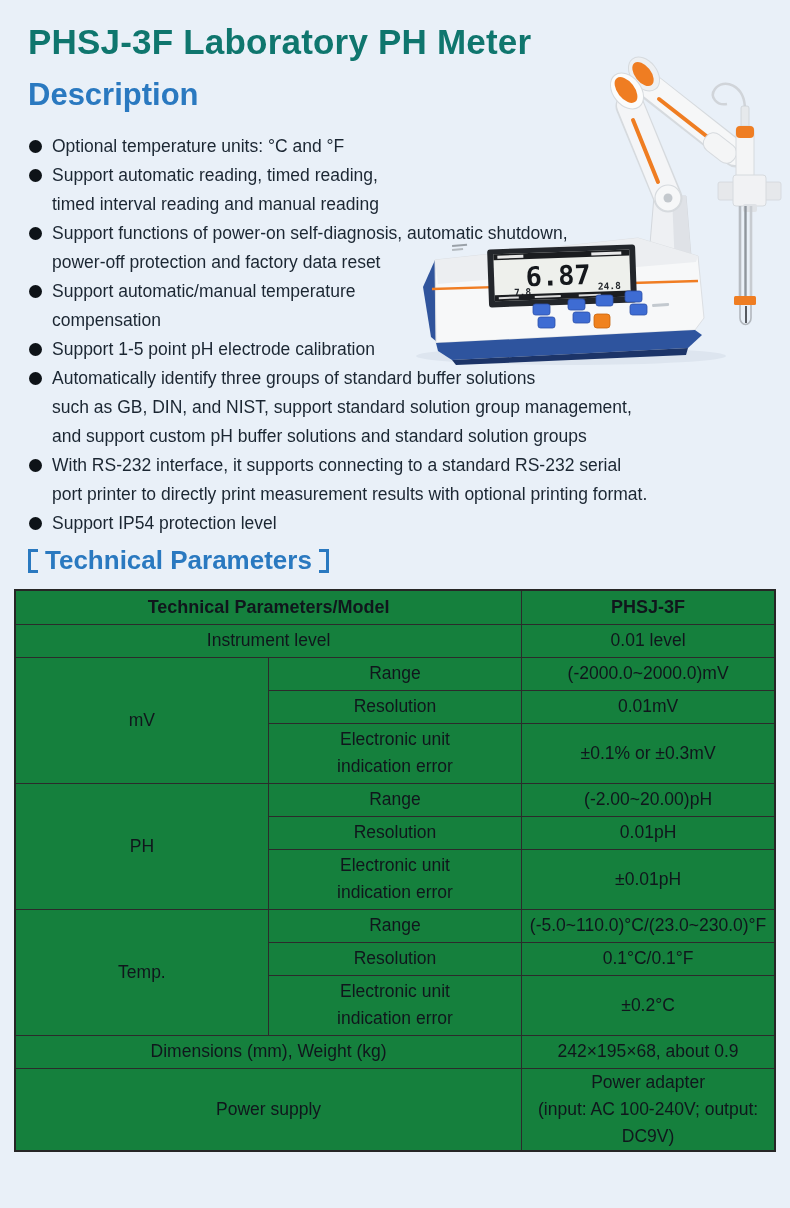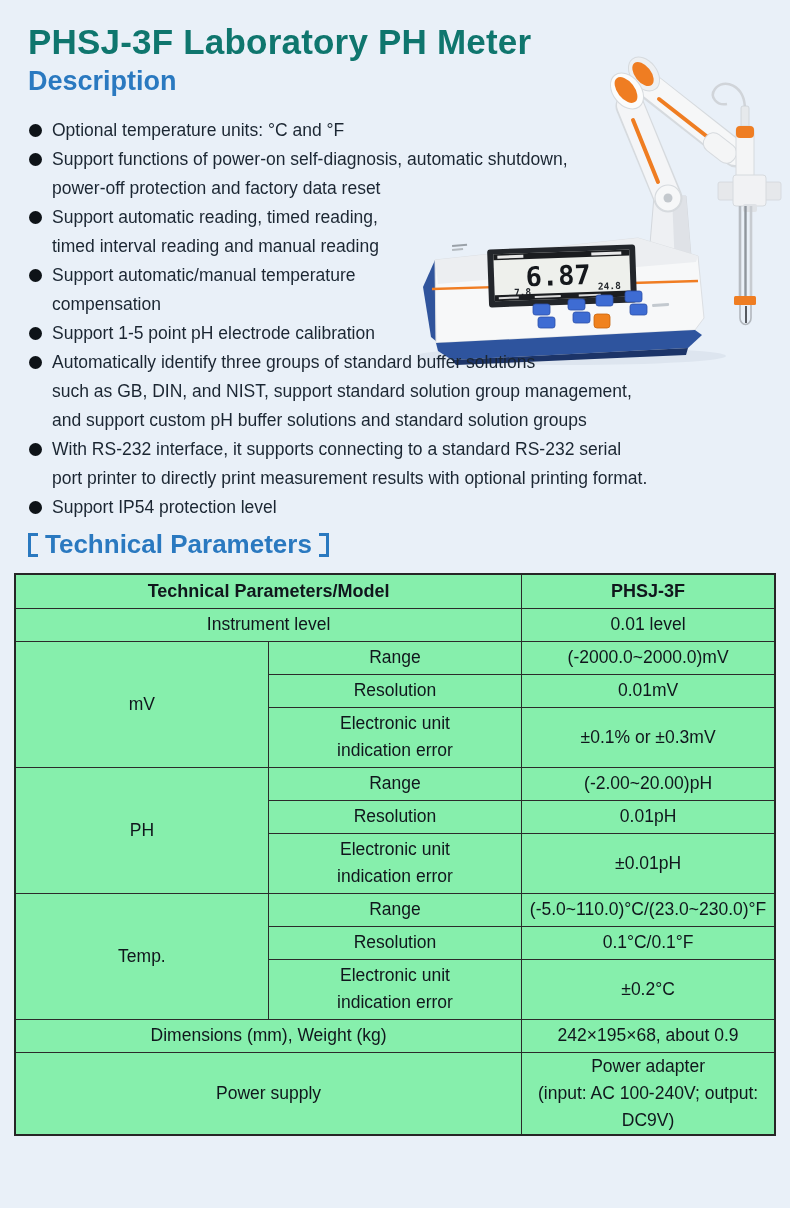--- a/index.html
+++ b/index.html
@@ -15,22 +15,22 @@
   .content { padding: 0 28px; position: relative; z-index: 2; }
 
   h1.title {
     margin-top: 22px;
     font-size: 35px;
     font-weight: bold;
     color: #0f766e;
     letter-spacing: 0.2px;
   }
   h2.desc {
-    margin-top: 4px;
-    font-size: 27px;
+    margin-top: 15px;
+    font-size: 31px;
     font-weight: bold;
     color: #2a79c0;
   }
 
   .features { margin-top: 19px; font-size: 17.5px; line-height: 29px; color: #1b2632; }
   .feature { position: relative; padding-left: 24px; }
   .dot {
     position: absolute; left: 1px; top: 8px;
     width: 13px; height: 13px; border-radius: 50%;
     background: #0e1318;
@@ -46,21 +46,21 @@
   }
   .lbr, .rbr { display: inline-block; width: 10px; height: 24px; }
   .lbr { border: 3.5px solid #2a79c0; border-right: none; margin-right: 7px; }
   .rbr { border: 3.5px solid #2a79c0; border-left: none; margin-left: 7px; }
 
   table.params {
     margin: 13px 14px 0 14px;
     width: 762px;
     border-collapse: collapse;
     border: 2px solid #262626;
-    background: #86efac;
+    background: #15803d;
     font-size: 17.5px;
     color: #10161c;
     table-layout: fixed;
   }
   table.params td {
     border: 1px solid #2b2b2b;
     text-align: center;
     vertical-align: middle;
     padding: 0 4px;
     line-height: 27px;
@@ -183,27 +183,27 @@
     <h1 class="title">PHSJ-3F Laboratory PH Meter</h1>
     <h2 class="desc">Description</h2>
 
     <div class="features">
       <div class="feature">
         <span class="dot"></span>
         <span class="fline">Optional temperature units: °C and °F</span>
       </div>
       <div class="feature">
         <span class="dot"></span>
+        <span class="fline">Support automatic reading, timed reading,</span>
+        <span class="fline">timed interval reading and manual reading</span>
+      </div>
+      <div class="feature">
+        <span class="dot"></span>
         <span class="fline">Support functions of power-on self-diagnosis, automatic shutdown,</span>
         <span class="fline">power-off protection and factory data reset</span>
-      </div>
-      <div class="feature">
-        <span class="dot"></span>
-        <span class="fline">Support automatic reading, timed reading,</span>
-        <span class="fline">timed interval reading and manual reading</span>
       </div>
       <div class="feature">
         <span class="dot"></span>
         <span class="fline">Support automatic/manual temperature</span>
         <span class="fline">compensation</span>
       </div>
       <div class="feature">
         <span class="dot"></span>
         <span class="fline">Support 1-5 point pH electrode calibration</span>
       </div>

